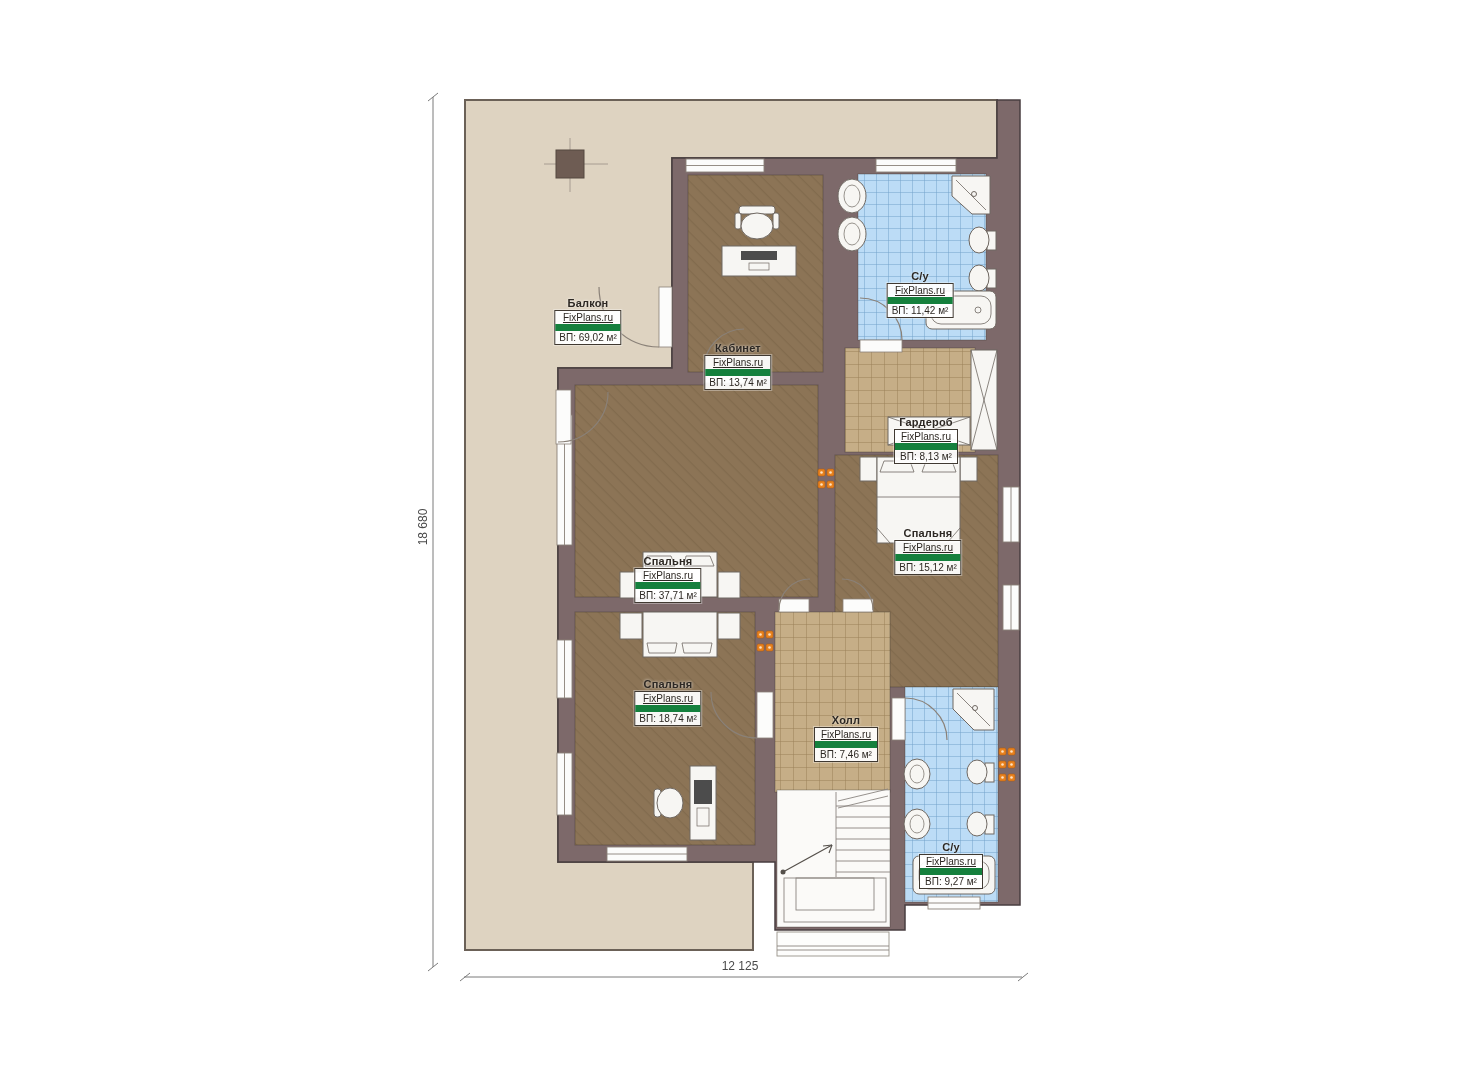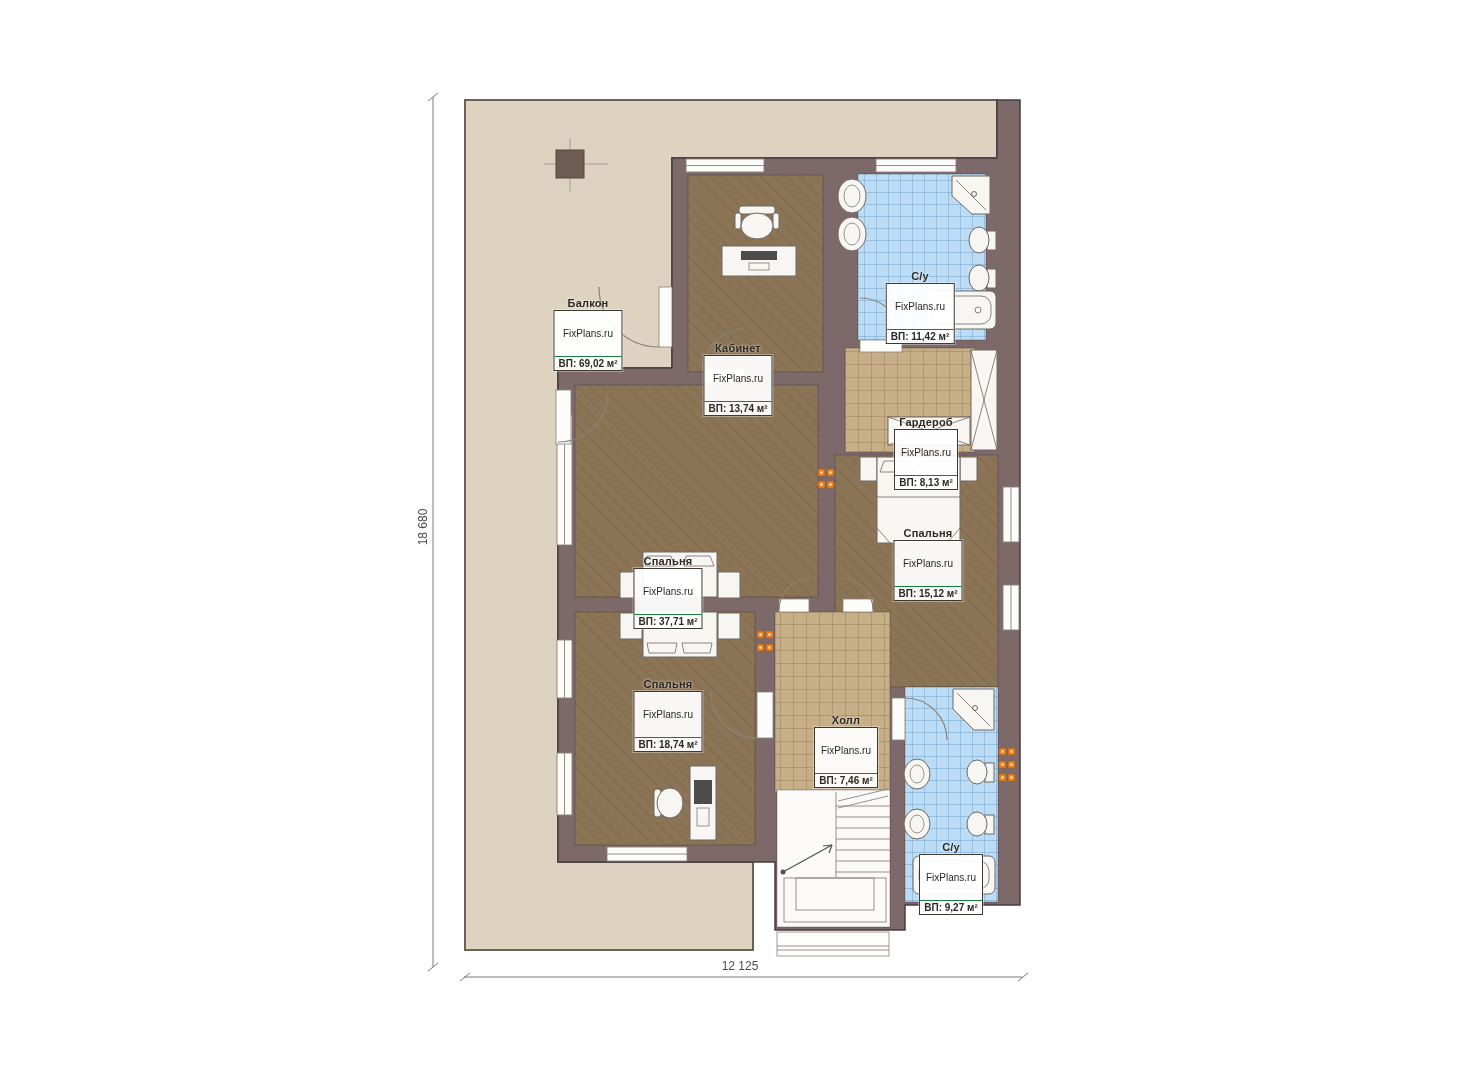--- a/index.html
+++ b/index.html
@@ -6,22 +6,22 @@
   #canvas{
     position:relative;width:1474px;height:1080px;background:#ffffff;overflow:hidden;
     font-family:"Liberation Sans",sans-serif;
   }
   svg{position:absolute;left:0;top:0;}
   .room-label{position:absolute;transform:translateX(-50%);text-align:center;z-index:5;margin-top:44px;}
   .room-name{font-size:11px;font-weight:bold;color:#2d2823;letter-spacing:.2px;
     text-shadow:0 0 3px rgba(255,255,255,.85);white-space:nowrap;margin-bottom:1px;}
   .room-box{background:rgba(255,255,255,.94);border:1px solid #403931;color:#2d2823;
     font-size:10px;line-height:13px;min-width:62px;box-shadow:0 0 0 1px rgba(255,255,255,.35);}
-  .room-brand{padding:16px 4px;border-bottom:1px solid #15803d;white-space:nowrap;}
-  .room-area{padding:0 4px;white-space:nowrap;font-weight:bold;}
+  .room-brand{padding:0 4px;border-bottom:7px solid #15803d;white-space:nowrap;text-decoration:underline;}
+  .room-area{padding:0 4px;white-space:nowrap;}
 </style>
 </head>
 <body>
 
 <div id="canvas">
 
 <svg width="1474" height="1080" viewBox="0 0 1474 1080">
   <defs>
     <pattern id="wood" width="9" height="9" patternUnits="userSpaceOnUse" patternTransform="rotate(45)">
       <rect width="9" height="9" fill="#8c7456"></rect>

